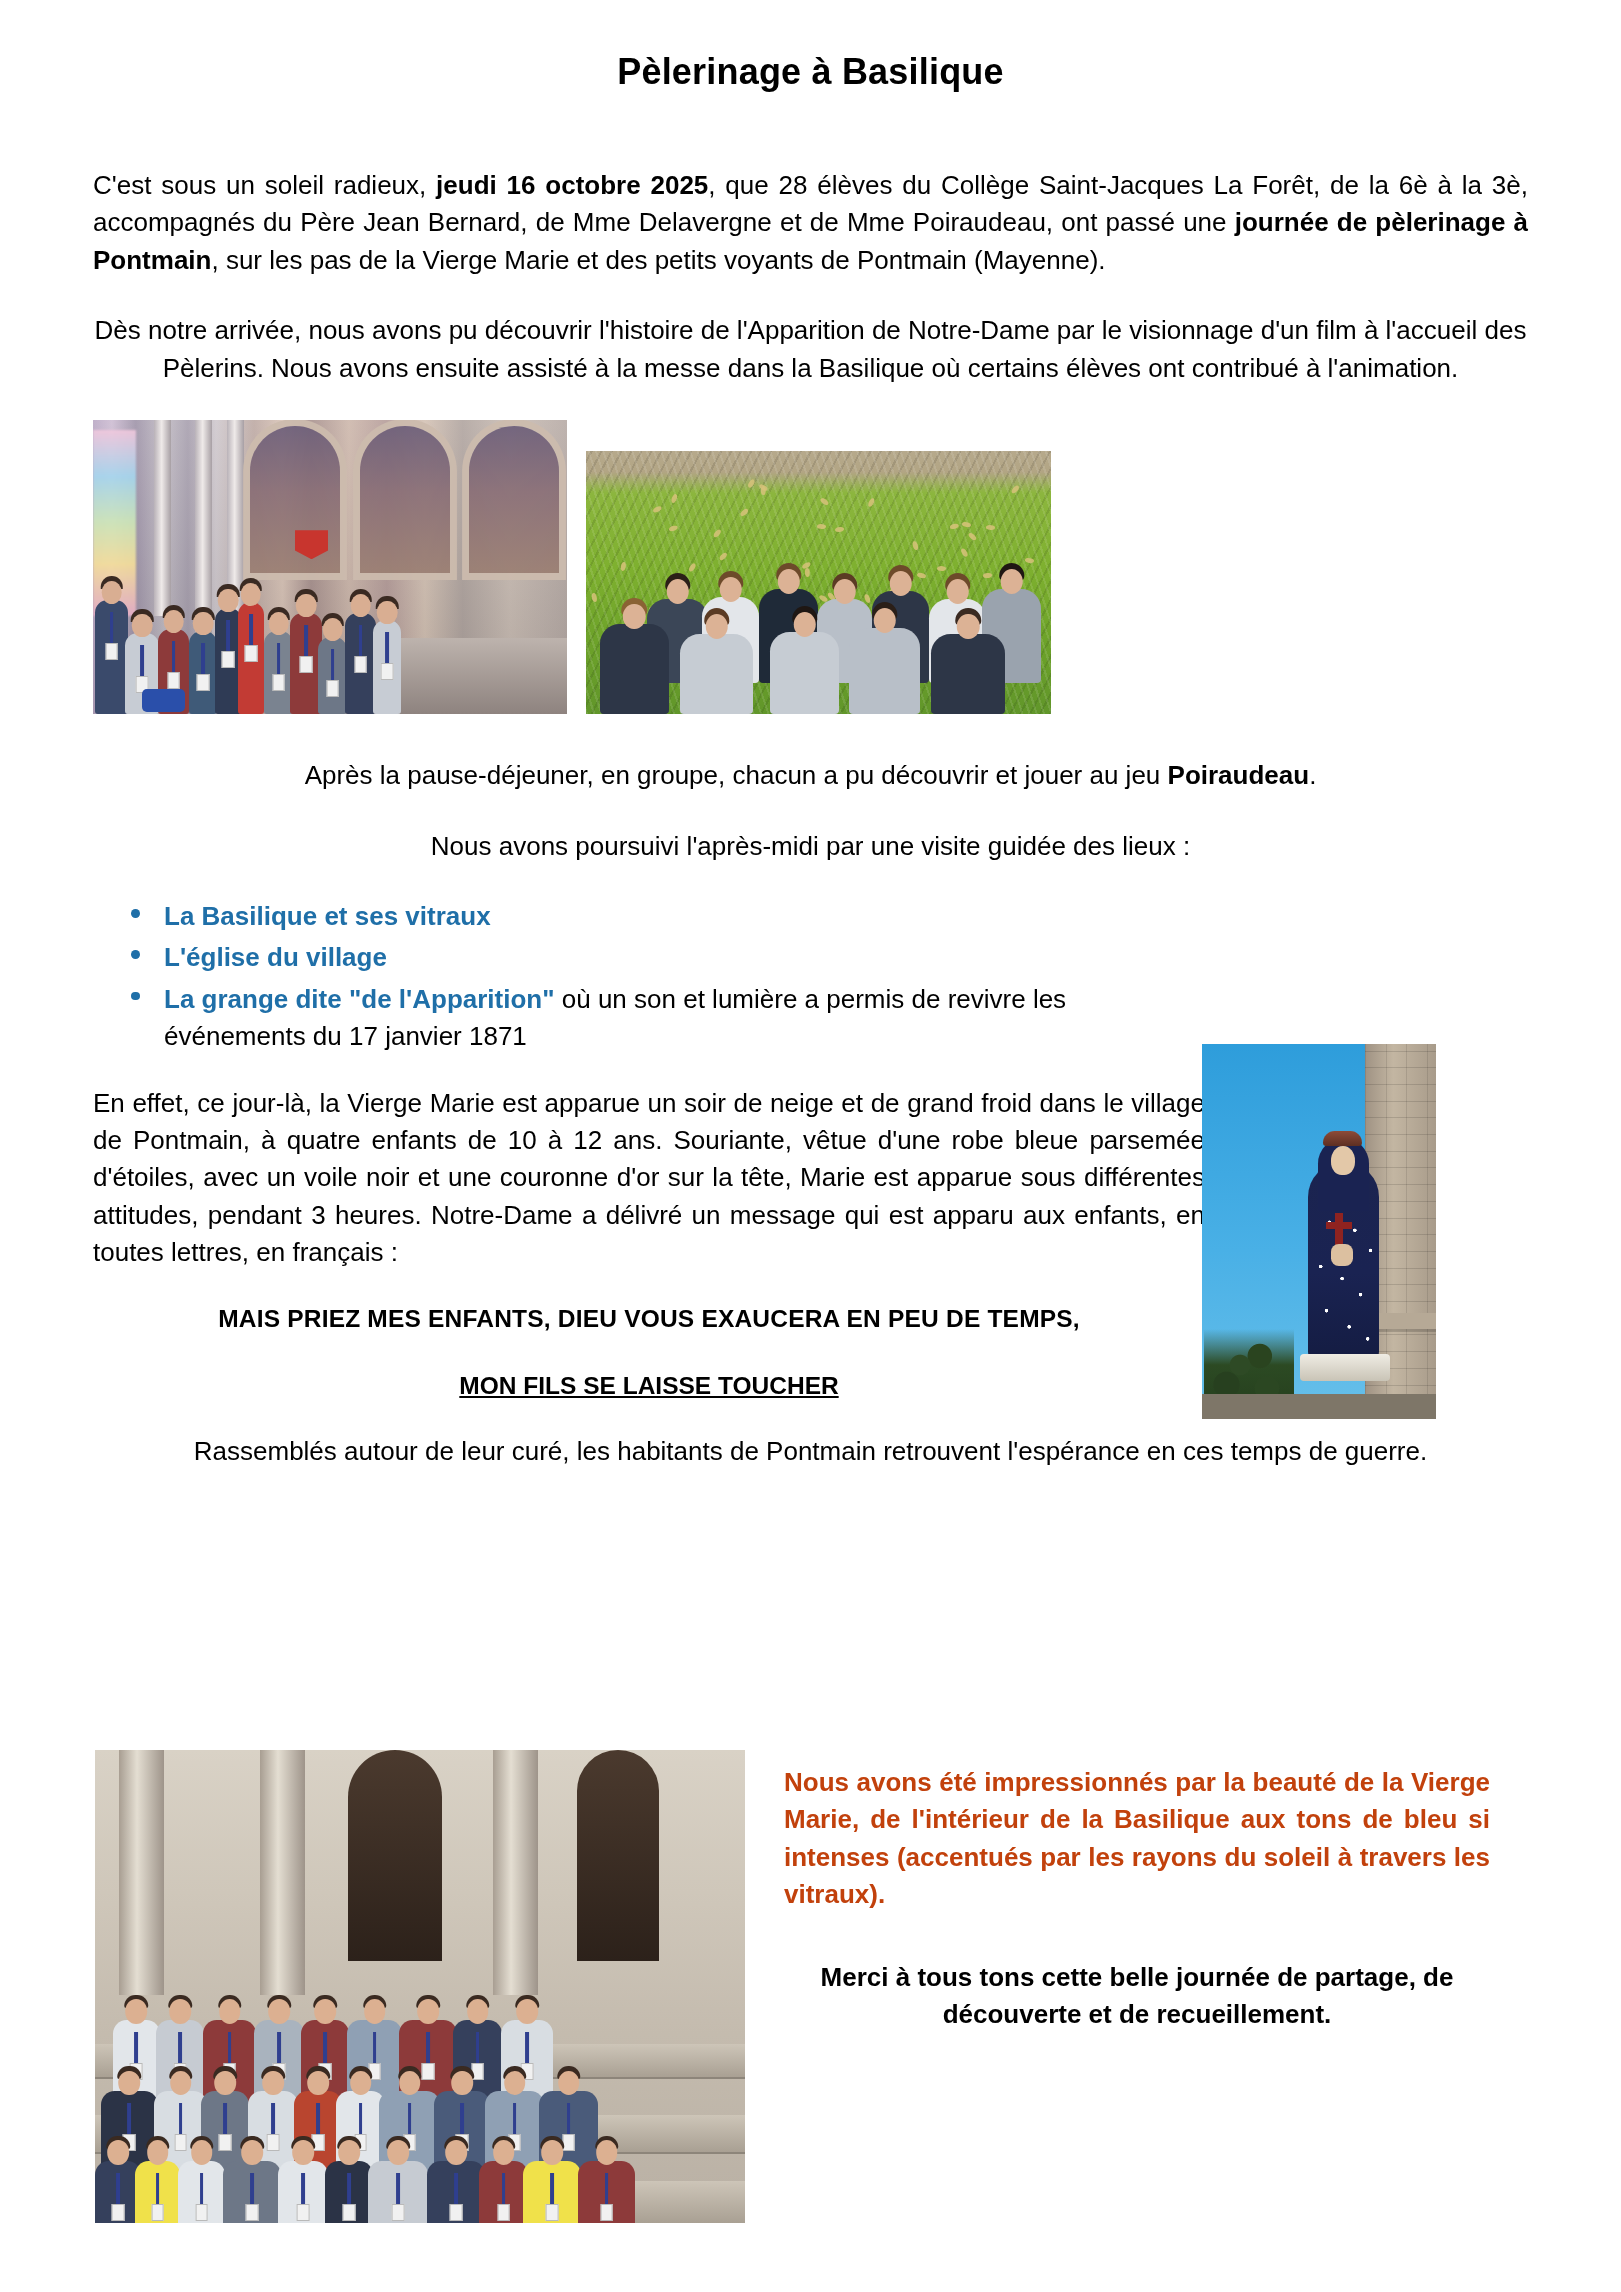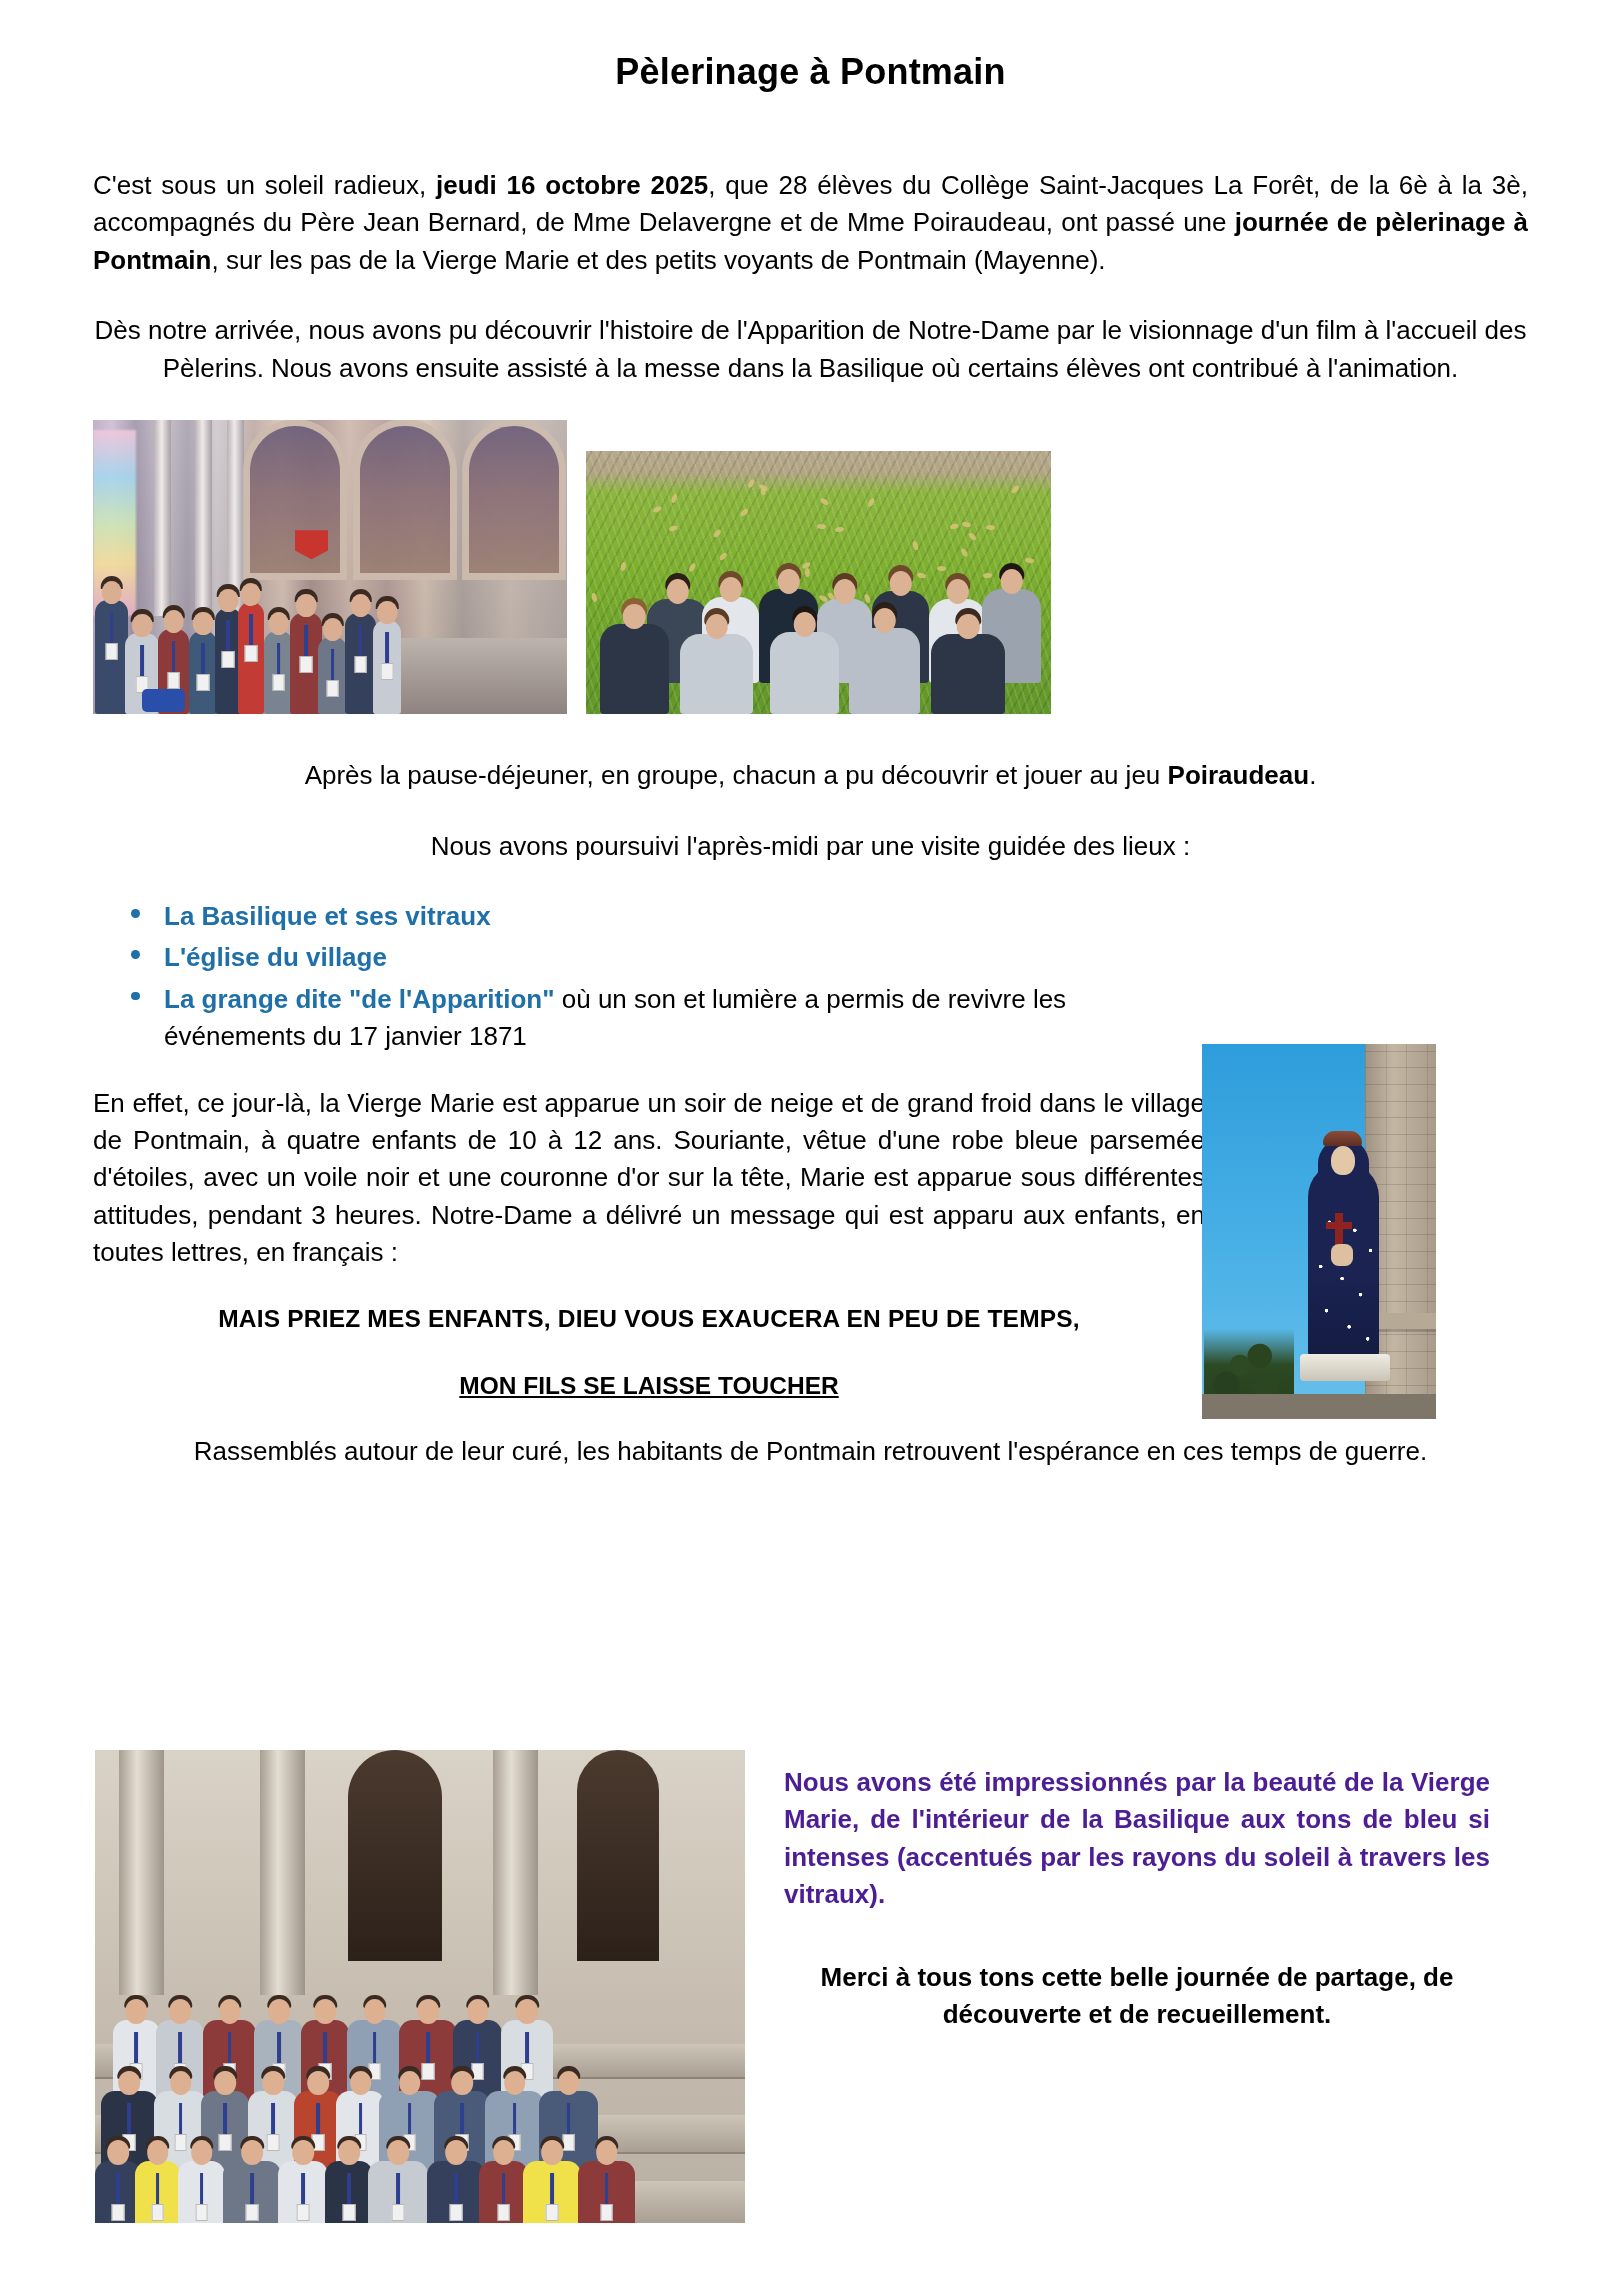--- a/index.html
+++ b/index.html
@@ -320,21 +320,21 @@
   
   .bottom-right {
     position: absolute;
     left: 784px;
     top: 1764px;
     width: 706px;
   }
   .blue-block {
     font-size: 26px;
     font-weight: bold;
-    color: #4c1d95;
+    color: #c2410c;
     line-height: 1.44;
     text-align: justify;
     margin: 0 0 45px 0;
   }
   .thanks {
     font-size: 26px;
     font-weight: bold;
     color: #000;
     line-height: 1.44;
     text-align: center;
@@ -360,21 +360,21 @@
   }
   .msg-2 span { text-decoration: underline; }
 
   .narrow { padding-right: 323px; }
 </style>
 </head>
 <body>
 
 <div class="page">
 
-  <h1 class="doc-title">Pèlerinage à Pontmain</h1>
+  <h1 class="doc-title">Pèlerinage à Basilique</h1>
 
   <div class="content">
 
     <p class="body-par justify"><span>C'est sous un soleil radieux, </span><b>jeudi 16 octobre 2025</b><span>, que 28 élèves du Collège Saint-Jacques La Forêt, de la 6è à la 3è, accompagnés du Père Jean Bernard, de Mme Delavergne et de Mme Poiraudeau, ont passé une </span><b>journée de pèlerinage à Pontmain</b><span>, sur les pas de la Vierge Marie et des petits voyants de Pontmain (Mayenne).</span></p>
 
     <p class="body-par">Dès notre arrivée, nous avons pu découvrir l'histoire de l'Apparition de Notre-Dame par le visionnage d'un film à l'accueil des Pèlerins. Nous avons ensuite assisté à la messe dans la Basilique où certains élèves ont contribué à l'animation.</p>
 
     <div class="img-row-1">
 
       <div class="photo" id="photo-basilica-group">

